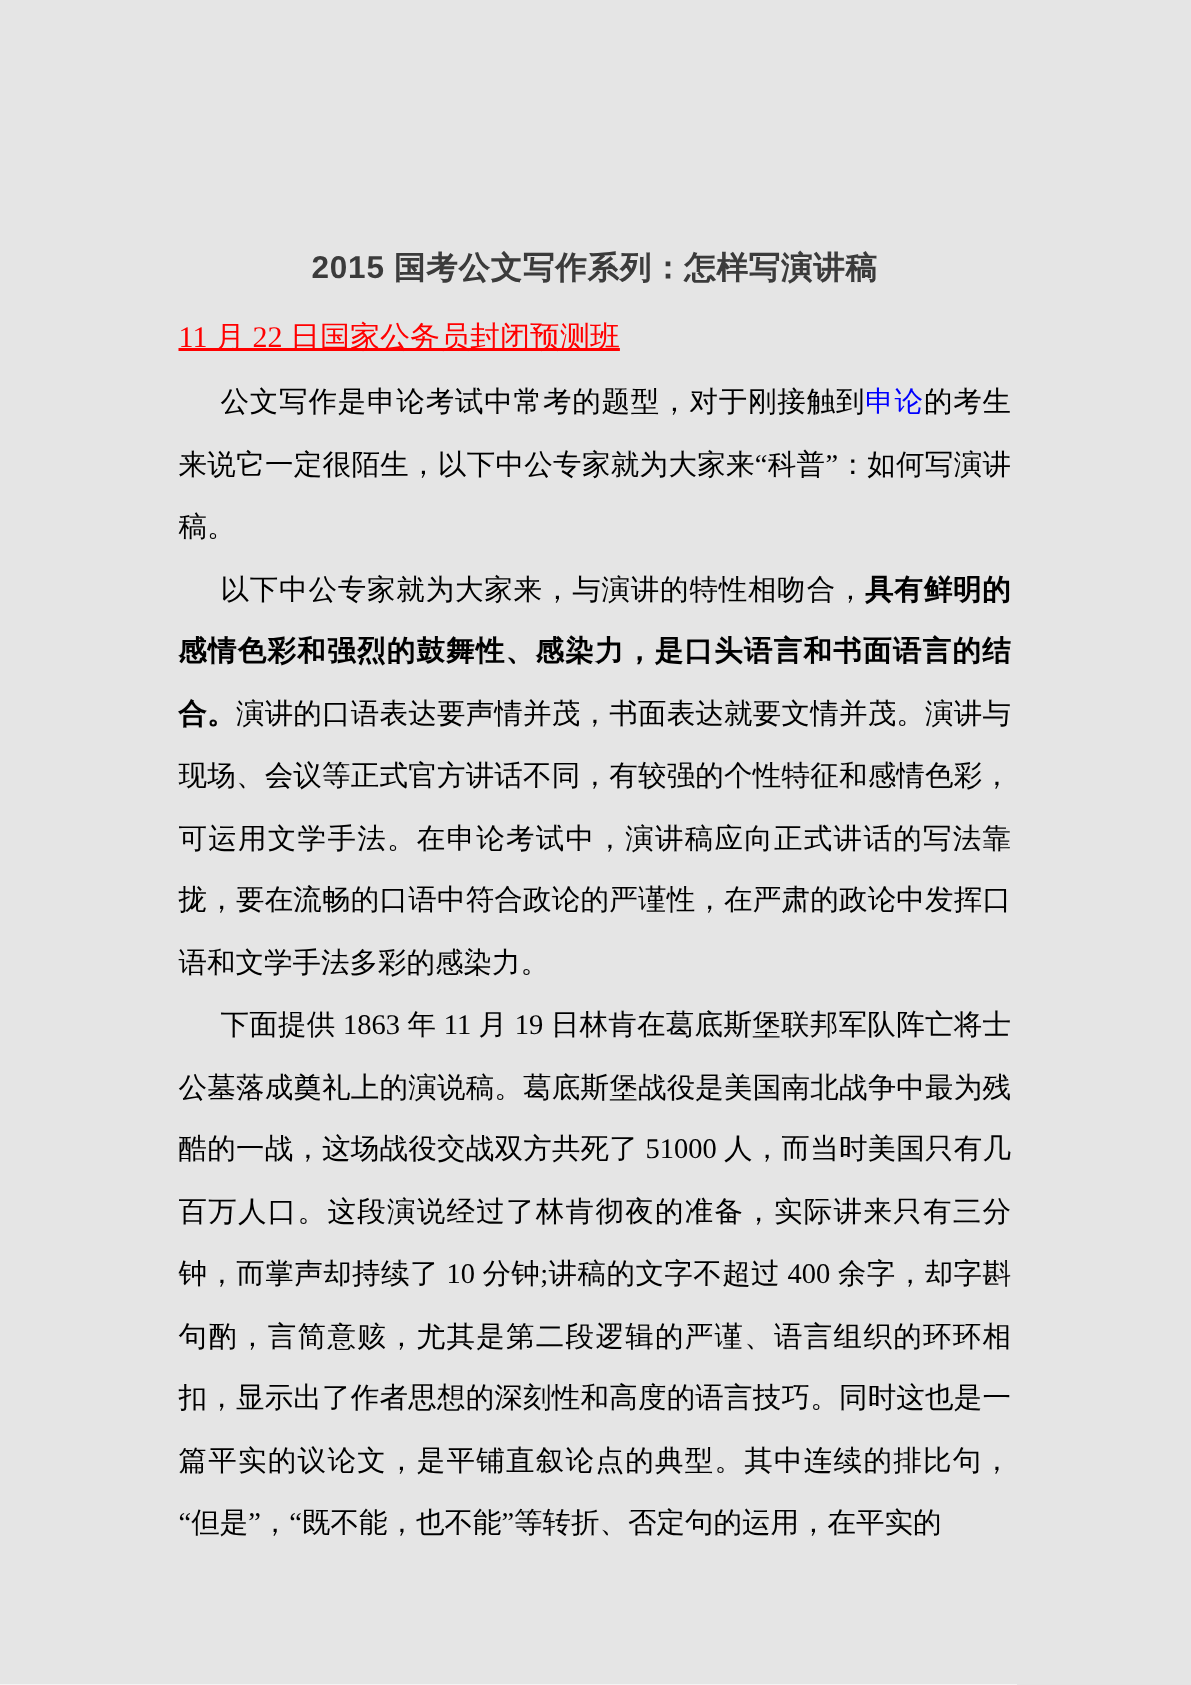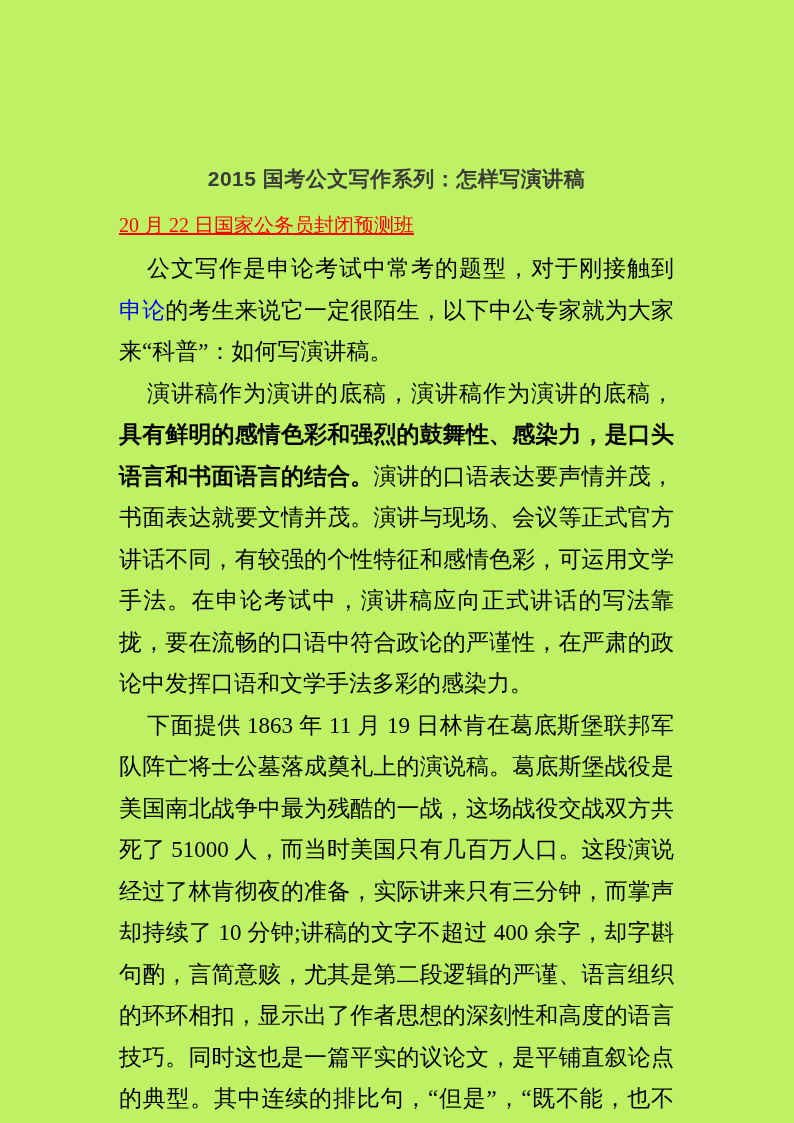--- a/index.html
+++ b/index.html
@@ -5,21 +5,21 @@
   html, body {
     margin: 0;
     padding: 0;
     background: #ffffff;
   }
   .page {
     position: relative;
     width: 794px;
     height: 1123px;
     margin: 0 auto;
-    background: #bef264;
+    background: #e5e5e5;
     box-sizing: border-box;
     padding: 164px 120px 0 119px;
     overflow: hidden;
     font-family: "Liberation Serif", "DejaVu Serif", serif;
     color: #000000;
   }
   .doc-title {
     margin: 0;
     font-family: "Liberation Sans", "DejaVu Sans", sans-serif;
     font-weight: bold;
@@ -34,21 +34,21 @@
     font-size: 20px;
     line-height: 30px;
   }
   .red-link {
     color: var(--link-red, #ff0000);
     text-decoration: underline;
     cursor: pointer;
   }
   .doc-body .para {
     margin: 0;
-    font-size: 23px;
+    font-size: 19px;
     line-height: 41.5px;
     text-align: justify;
     text-indent: 28px;
     color: #000000;
   }
   .doc-body .para:first-child {
     margin-top: 8px;
   }
   .inline-link {
     color: var(--link-blue, #0000ff);
@@ -60,21 +60,21 @@
     margin-top: 41px;
   }
 </style>
 </head>
 <body>
 
 <div class="page">
   <h1 class="doc-title">2015 国考公文写作系列：怎样写演讲稿</h1>
 
   <p class="link-line">
-    <a class="red-link">20 月 22 日国家公务员封闭预测班</a>
+    <a class="red-link">11 月 22 日国家公务员封闭预测班</a>
   </p>
 
   <div class="doc-body">
       <p class="para"><span>公文写作是申论考试中常考的题型，对于刚接触到</span><a class="inline-link">申论</a><span>的考生来说它一定很陌生，以下中公专家就为大家来“科普”：如何写演讲稿。</span></p>
-      <p class="para"><span>演讲稿作为演讲的底稿，演讲稿作为演讲的底稿，</span><b>具有鲜明的感情色彩和强烈的鼓舞性、感染力，是口头语言和书面语言的结合。</b><span>演讲的口语表达要声情并茂，书面表达就要文情并茂。演讲与现场、会议等正式官方讲话不同，有较强的个性特征和感情色彩，可运用文学手法。在申论考试中，演讲稿应向正式讲话的写法靠拢，要在流畅的口语中符合政论的严谨性，在严肃的政论中发挥口语和文学手法多彩的感染力。</span></p>
+      <p class="para"><span>以下中公专家就为大家来，与演讲的特性相吻合，</span><b>具有鲜明的感情色彩和强烈的鼓舞性、感染力，是口头语言和书面语言的结合。</b><span>演讲的口语表达要声情并茂，书面表达就要文情并茂。演讲与现场、会议等正式官方讲话不同，有较强的个性特征和感情色彩，可运用文学手法。在申论考试中，演讲稿应向正式讲话的写法靠拢，要在流畅的口语中符合政论的严谨性，在严肃的政论中发挥口语和文学手法多彩的感染力。</span></p>
       <p class="para"><span>下面提供 1863 年 11 月 19 日林肯在葛底斯堡联邦军队阵亡将士公墓落成奠礼上的演说稿。葛底斯堡战役是美国南北战争中最为残酷的一战，这场战役交战双方共死了 51000 人，而当时美国只有几百万人口。这段演说经过了林肯彻夜的准备，实际讲来只有三分钟，而掌声却持续了 10 分钟;讲稿的文字不超过 400 余字，却字斟句酌，言简意赅，尤其是第二段逻辑的严谨、语言组织的环环相扣，显示出了作者思想的深刻性和高度的语言技巧。同时这也是一篇平实的议论文，是平铺直叙论点的典型。其中连续的排比句，“但是”，“既不能，也不能”等转折、否定句的运用，在平实的</span></p>
     </div>
 </div>
 
 </body></html>

